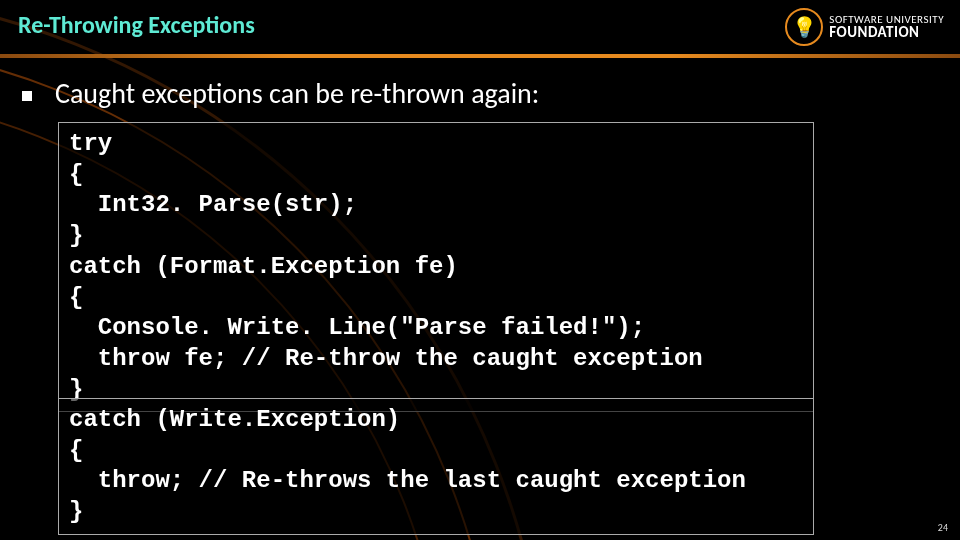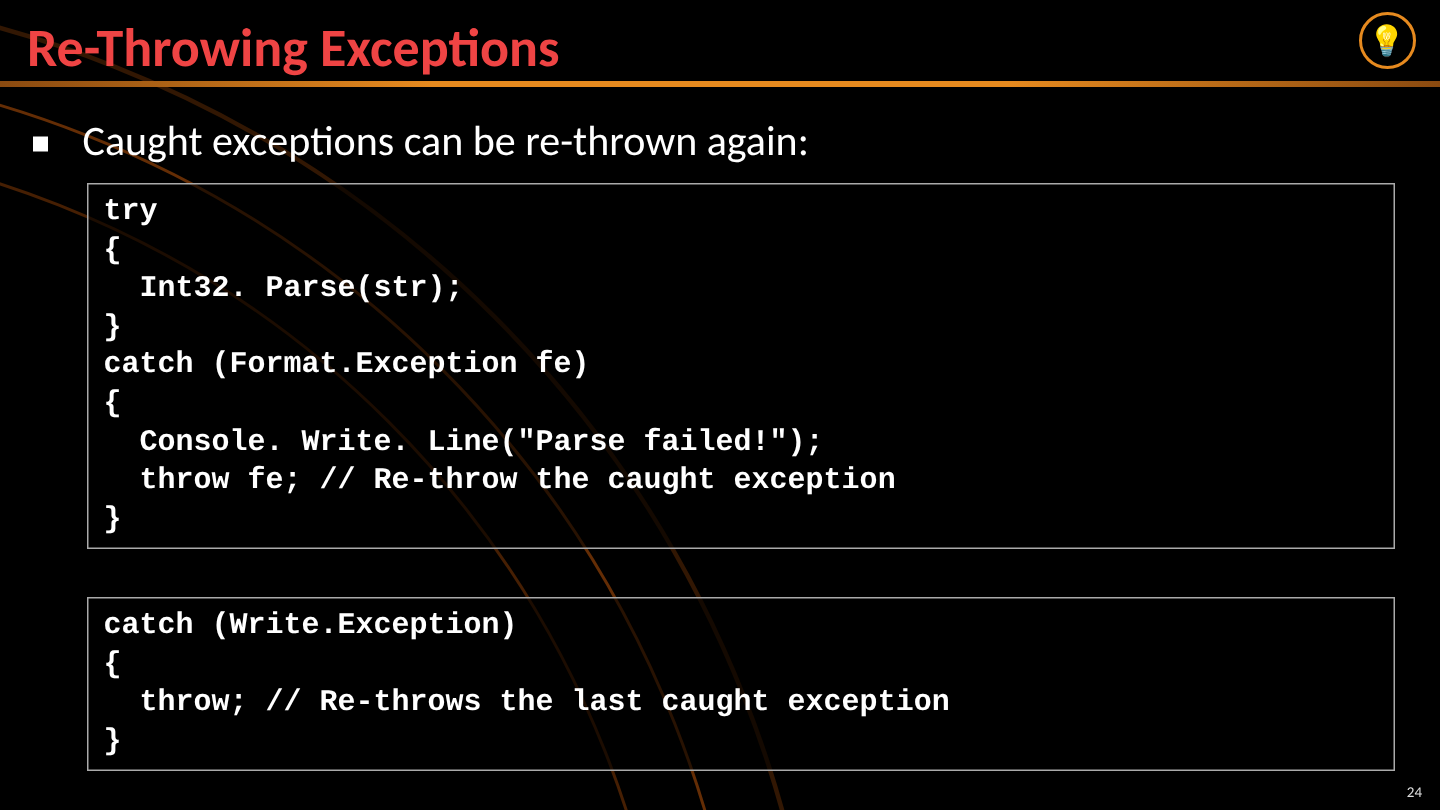--- a/index.html
+++ b/index.html
@@ -42,23 +42,23 @@
     color: #e68a1f;
     font-size: 20px;
   }
   .logo-text { color: #fff; line-height: 1; }
   .logo-line1 { font-size: 11px; letter-spacing: 0.5px; }
   .logo-line2 { font-size: 15px; font-weight: bold; letter-spacing: 0.5px; }
   .title {
     position: absolute;
     top: 10px;
     left: 18px;
-    font-size: 36px;
+    font-size: 24px;
     font-weight: bold;
-    color: #ef4444;
+    color: #5eead4;
   }
   .title-underline {
     position: absolute;
     top: 54px;
     left: 0;
     width: 960px;
     height: 4px;
     background: linear-gradient(to right, #8a4a10 0%, #e68a1f 30%, #e68a1f 70%, #8a4a10 100%);
   }
   .bullet-row {
@@ -77,46 +77,50 @@
     background: #fff;
     margin-top: 4px;
   }
   .codebox {
     position: absolute;
     left: 58px;
     border: 1px solid #aaa;
     background: rgba(0,0,0,0.6);
     color: #fff;
     font-family: Consolas, "Courier New", monospace;
-    font-size: 20px;
+    font-size: 24px;
     font-weight: bold;
     line-height: 1.28;
     padding: 6px 10px;
     white-space: pre;
-    width: 872px;
+    width: 756px;
   }
   #code1 { top: 122px; }
   #code2 { top: 398px; }
   .pagenum {
     position: absolute;
     bottom: 6px;
     right: 12px;
     color: #ddd;
     font-size: 10px;
   }
 </style>
 </head>
 <body>
 
 <div class="bg-arc arc1"></div>
 <div class="bg-arc arc2"></div>
 <div class="bg-arc arc3"></div>
 
 <div class="logo">
   <div class="logo-bulb">💡</div>
+  <div class="logo-text">
+    <div class="logo-line1">SOFTWARE UNIVERSITY</div>
+    <div class="logo-line2">FOUNDATION</div>
+  </div>
 </div>
 
 <div class="title">Re-Throwing Exceptions</div>
 <div class="title-underline"></div>
 
 <div class="bullet-row">
   <div class="bullet-sq"></div>
   <div>Caught exceptions can be re-thrown again:</div>
 </div>
 

